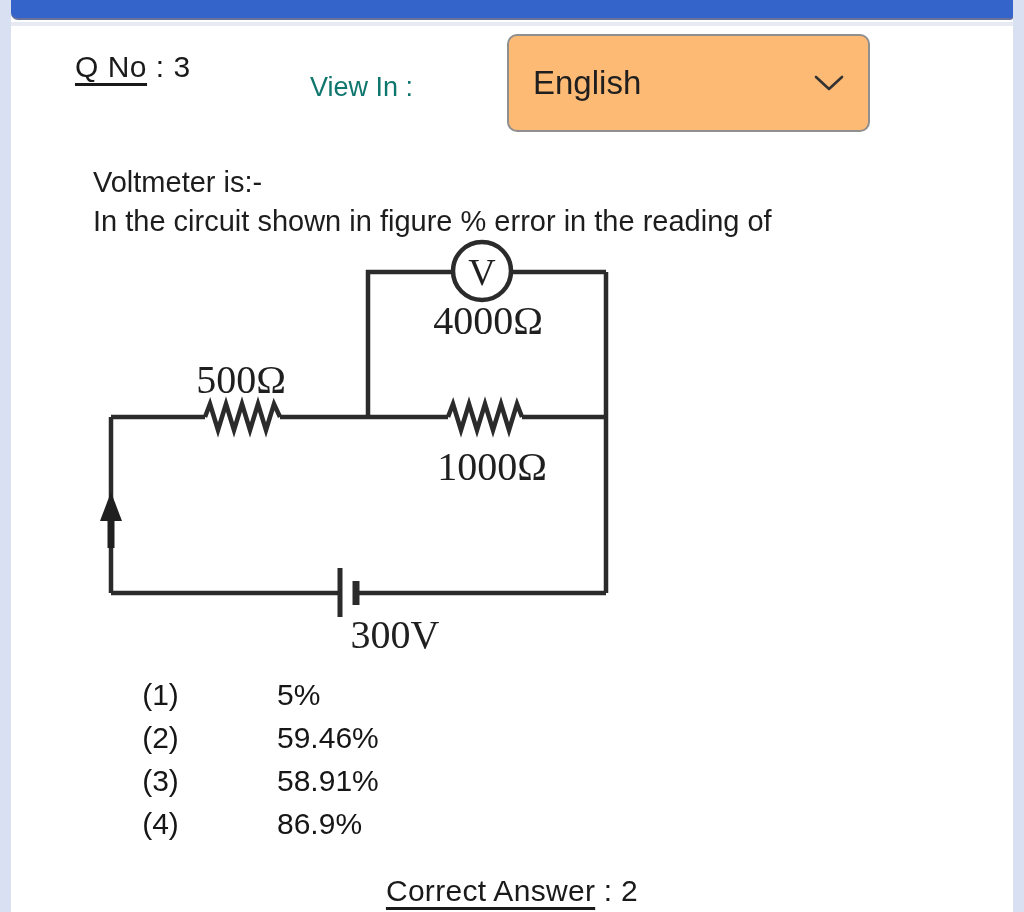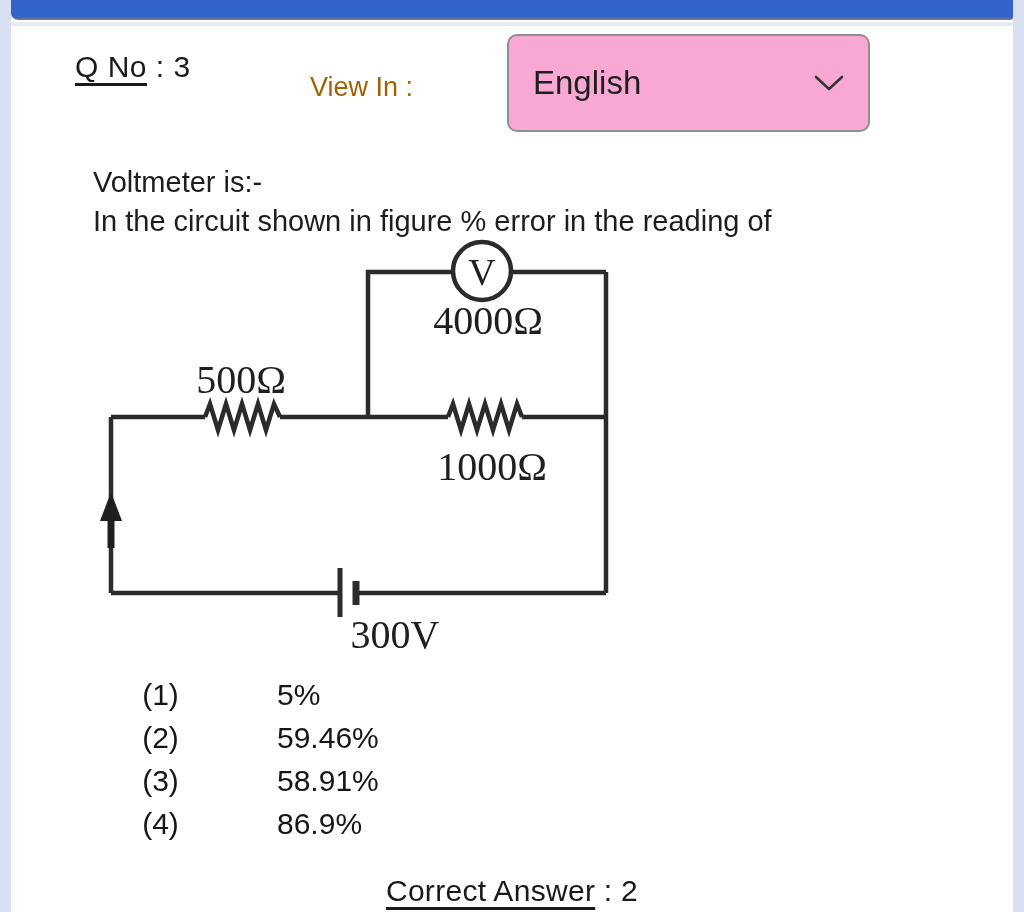--- a/index.html
+++ b/index.html
@@ -24,25 +24,25 @@
     position:absolute;left:0;top:22px;width:100%;height:4px;
     background:#e7eaf2;
   }
   .qno{
     position:absolute;left:64px;top:50px;
     font-size:30px;font-weight:500;color:#1a1a1a;letter-spacing:.5px;
   }
   .qno .lbl{text-decoration:underline;text-decoration-thickness:2.5px;text-underline-offset:6px;margin-top:37px;}
   .view-in{
     position:absolute;left:299px;top:72px;
-    font-size:27px;font-weight:500;color:#a16207;
+    font-size:27px;font-weight:500;color:#0f766e;
   }
   .lang-select{
     position:absolute;left:496px;top:34px;width:363px;height:98px;
-    background:#f9a8d4;border:2px solid #8f8f8f;border-radius:10px;
+    background:#fdba74;border:2px solid #8f8f8f;border-radius:10px;
     box-sizing:border-box;display:flex;align-items:center;
     padding:0 24px;cursor:pointer;
   }
   .lang-select .val{font-size:33px;color:#1f1f1f;font-weight:500;flex:1;}
   .lang-select svg{display:block;}
   .question{
     position:absolute;left:82px;top:163px;width:850px;
     font-size:29px;line-height:39px;font-weight:500;color:#1d1d1d;
   }
   .question span{display:block;}

